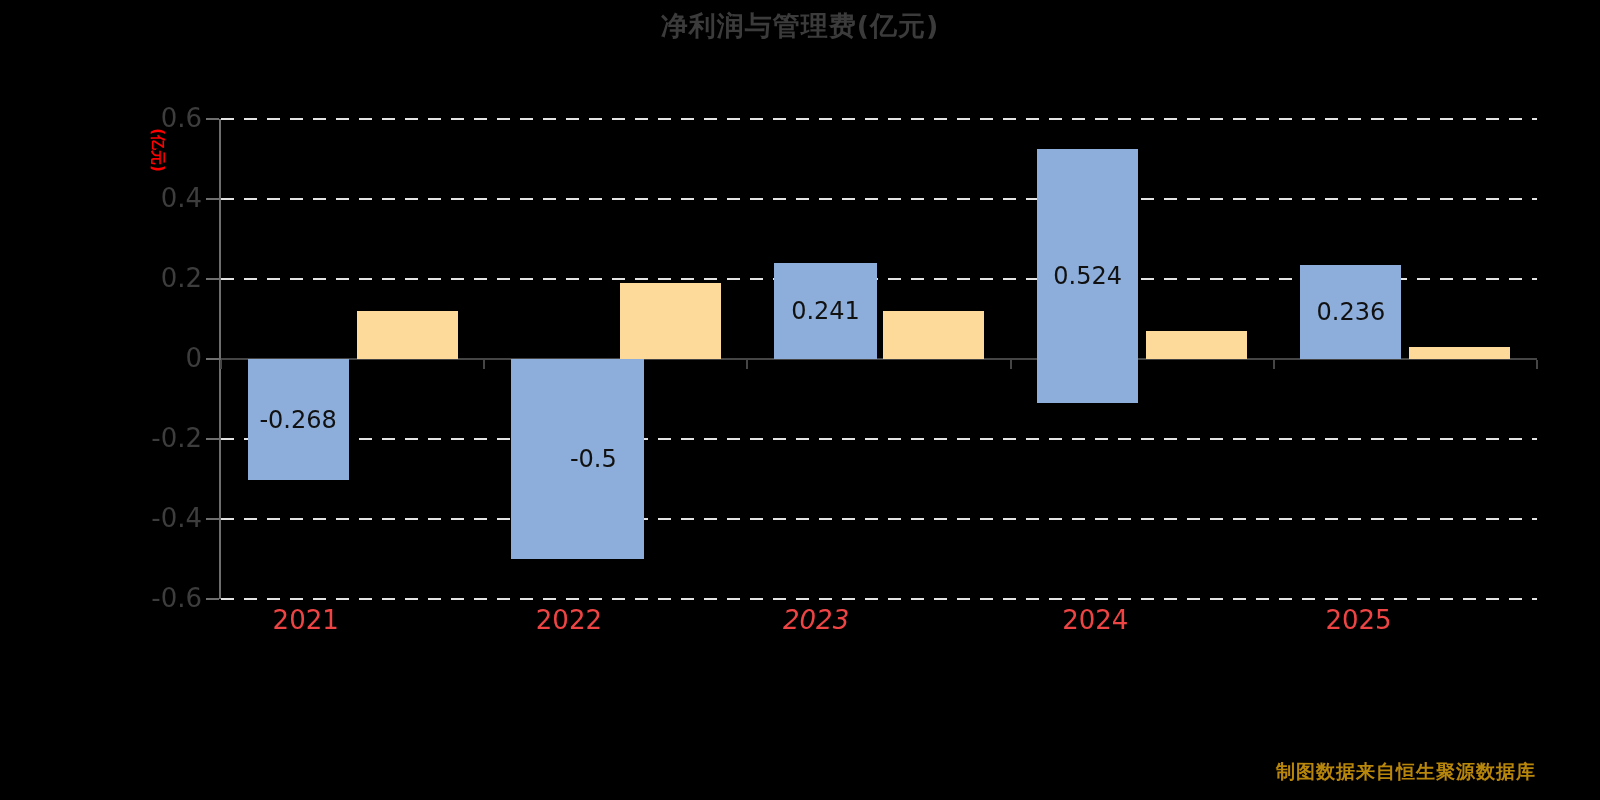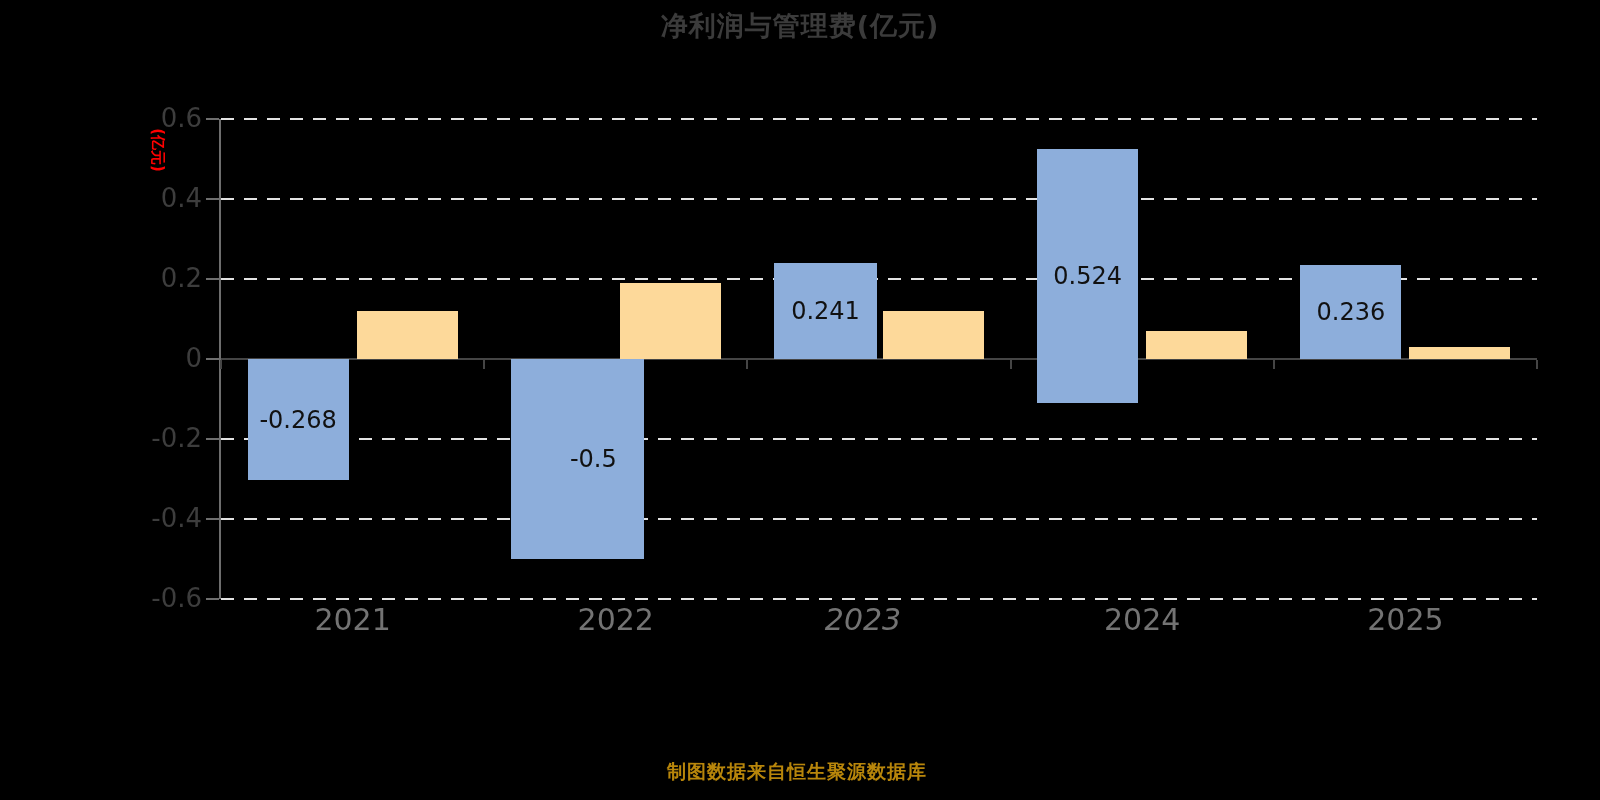--- a/index.html
+++ b/index.html
@@ -19,33 +19,33 @@
   }
   .gridline{height:2px;background:repeating-linear-gradient(to right,#E3E3E3 0 13px,transparent 13px 23px);}
   .axis-y{width:2px;background:#6E6E6E;}
   .axis-zero{height:2px;background:#454545;}
   .ytick-mark{height:2px;width:13px;background:#6E6E6E;}
   .xtick-mark{width:2px;height:9px;background:#454545;}
   .ytick-label{
     width:70px;text-align:right;color:#3D3D3D;font-size:26px;line-height:26px;
   }
   .xtick-label{
-    width:160px;text-align:center;color:#737373;font-size:30px;line-height:28px;
+    width:160px;color:#ef4444;font-size:26px;line-height:28px;
   }
   .bar{display:flex;align-items:center;justify-content:center;}
   .bar-label{color:#111;font-size:24px;white-space:nowrap;}
   #legend{
     left:0;top:712px;width:1600px;display:flex;justify-content:center;align-items:center;gap:20px;
   }
   .legend-item{display:flex;align-items:center;gap:10px;cursor:pointer;}
   .legend-swatch{width:48px;height:24px;border-radius:6px;}
   .legend-label{color:#333;font-size:24px;font-weight:600;}
   #source-text{
-    left:0;top:759px;width:1536px;text-align:center;
-    color:#B8860B;font-size:19px;font-weight:700;letter-spacing:1px;padding-left:29px;
+    left:0;top:759px;width:1536px;text-align:right;
+    color:#B8860B;font-size:19px;font-weight:700;letter-spacing:1px;
   }
 </style>
 </head>
 <body>
 
 <div id="canvas">
   <div id="chart-title" class="abs">净利润与管理费(亿元)</div>
   <div id="y-unit" class="abs">(亿元)</div>
   <div id="plot" class="abs" style="inset:0">
       <div class="abs gridline" style="left: 221px; top: 118px; width: 1316px;"></div>

